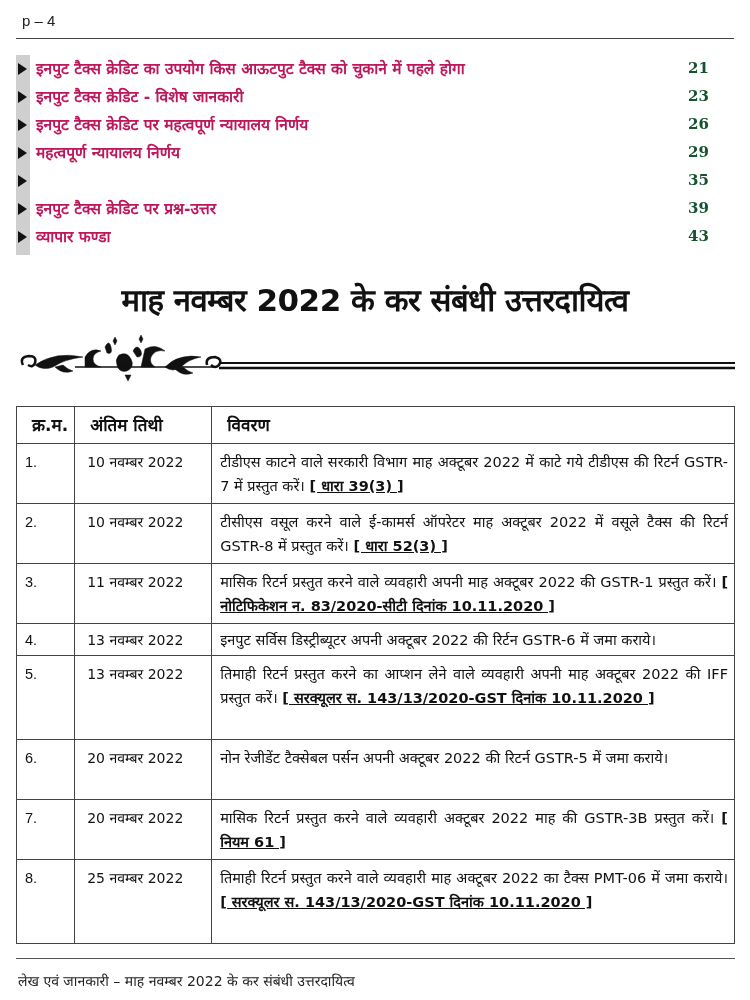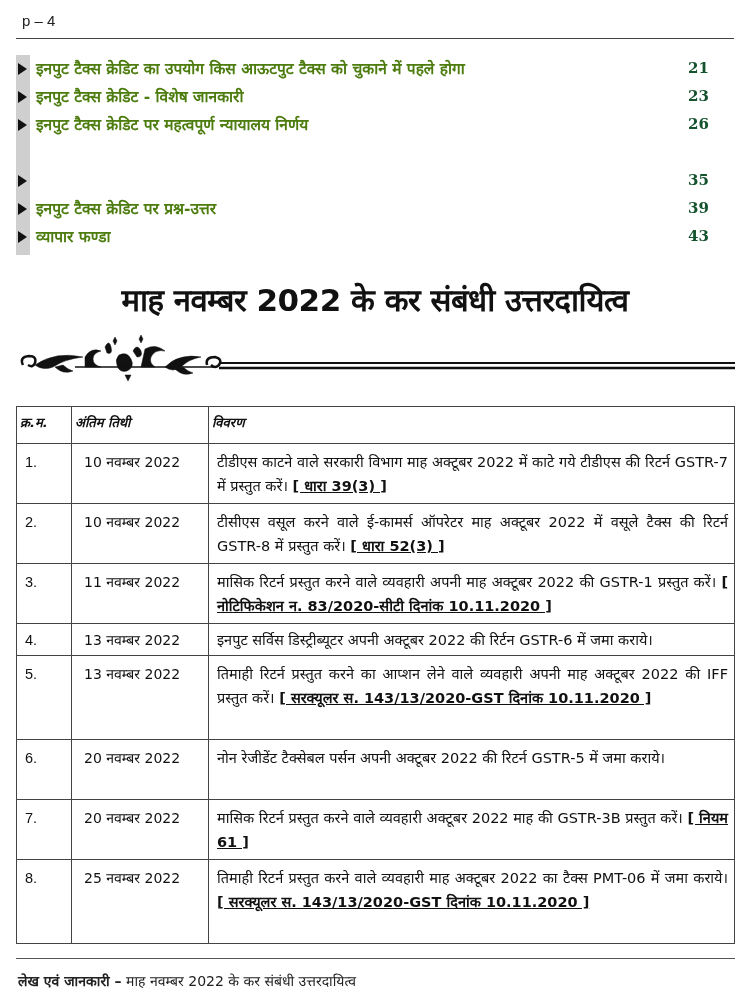--- a/index.html
+++ b/index.html
@@ -29,55 +29,55 @@
   }
   .toc .item {
     position: absolute; left: 0; height: 28px; width: 700px;
   }
   .toc .arrow {
     position: absolute; left: 2px; top: 8px; width: 0; height: 0;
     border-top: 6px solid transparent; border-bottom: 6px solid transparent;
     border-left: 9px solid #111;
   }
   .toc .label {
-    position: absolute; left: 20px; top: 2px; font-size: 15.5px; font-weight: bold; color: #4d7c0f; white-space: nowrap;
+    position: absolute; left: 20px; top: 2px; font-size: 15.5px; font-weight: bold; color: #be185d; white-space: nowrap;
   }
   .toc .page {
     position: absolute; left: 672px; top: 4px; font-size: 15px; font-weight: bold;
     font-family: "DejaVu Serif", serif; color: #14532d;
   }
 
   .main-title {
     position: absolute; left: 0; top: 278px; width: 750px; text-align: center;
     font-size: 31px; font-weight: bold; color: #111; letter-spacing: -0.5px;
   }
 
   .divider { position: absolute; left: 15px; top: 335px; width: 720px; height: 50px; }
 
   .table-wrap { position: absolute; left: 16px; top: 406px; width: 719px; }
   table { border-collapse: collapse; width: 719px; }
   th, td { border: 1.5px solid #444; vertical-align: top; text-align: left; }
-  th { font-size: 13px; font-style: italic; font-weight: bold; padding: 6px 6px 6px 3px; height: 24px; }
+  th { font-size: 17px; font-weight: bold; padding: 6px 6px 6px 15px; height: 24px; }
   td { font-size: 14.5px; padding: 6px 6px 5px 8px; line-height: 24px; }
   td.num { width: 40px; font-family: "Liberation Sans", sans-serif; font-size: 14.5px; }
   td.date { width: 118px; font-size: 14px; padding-left: 12px; }
   td.desc { text-align: justify; font-size: 14.5px; }
   .ref { font-weight: bold; text-decoration: underline; }
   tr.r1 td { height: 48px; }
   tr.r2 td { height: 48px; }
   tr.r3 td { height: 48px; }
   tr.r4 td { height: 22px; padding-top: 4px; padding-bottom: 3px; }
   tr.r5 td { height: 72px; }
   tr.r6 td { height: 48px; }
   tr.r7 td { height: 48px; }
   tr.r8 td { height: 72px; }
 
   .footer-line { position: absolute; left: 16px; top: 958px; width: 719px; height: 0; border-top: 1.5px solid #555; }
   .footer { position: absolute; left: 18px; top: 971px; font-size: 14px; color: #222; }
-  .footer .fb { font-weight: bold; }
+  .footer .fb { font-weight: normal; }
 </style>
 </head>
 <body>
 
 <div class="header">
   <span class="pno">p – 4</span>
 </div>
 
 <div class="toc">
   <div class="bar"></div>
@@ -88,20 +88,25 @@
   </div>
   <div class="item" style="top:28px">
     <span class="arrow"></span>
     <span class="label">इनपुट टैक्स क्रेडिट - विशेष जानकारी</span>
     <span class="page">23</span>
   </div>
   <div class="item" style="top:56px">
     <span class="arrow"></span>
     <span class="label">इनपुट टैक्स क्रेडिट पर महत्वपूर्ण न्यायालय निर्णय</span>
     <span class="page">26</span>
+  </div>
+  <div class="item" style="top:84px">
+    <span class="arrow"></span>
+    <span class="label">महत्वपूर्ण न्यायालय निर्णय</span>
+    <span class="page">29</span>
   </div>
   <div class="item" style="top:112px">
     <span class="arrow"></span>
     <span class="page">35</span>
   </div>
   <div class="item" style="top:140px">
     <span class="arrow"></span>
     <span class="label">इनपुट टैक्स क्रेडिट पर प्रश्न-उत्तर</span>
     <span class="page">39</span>
   </div>

